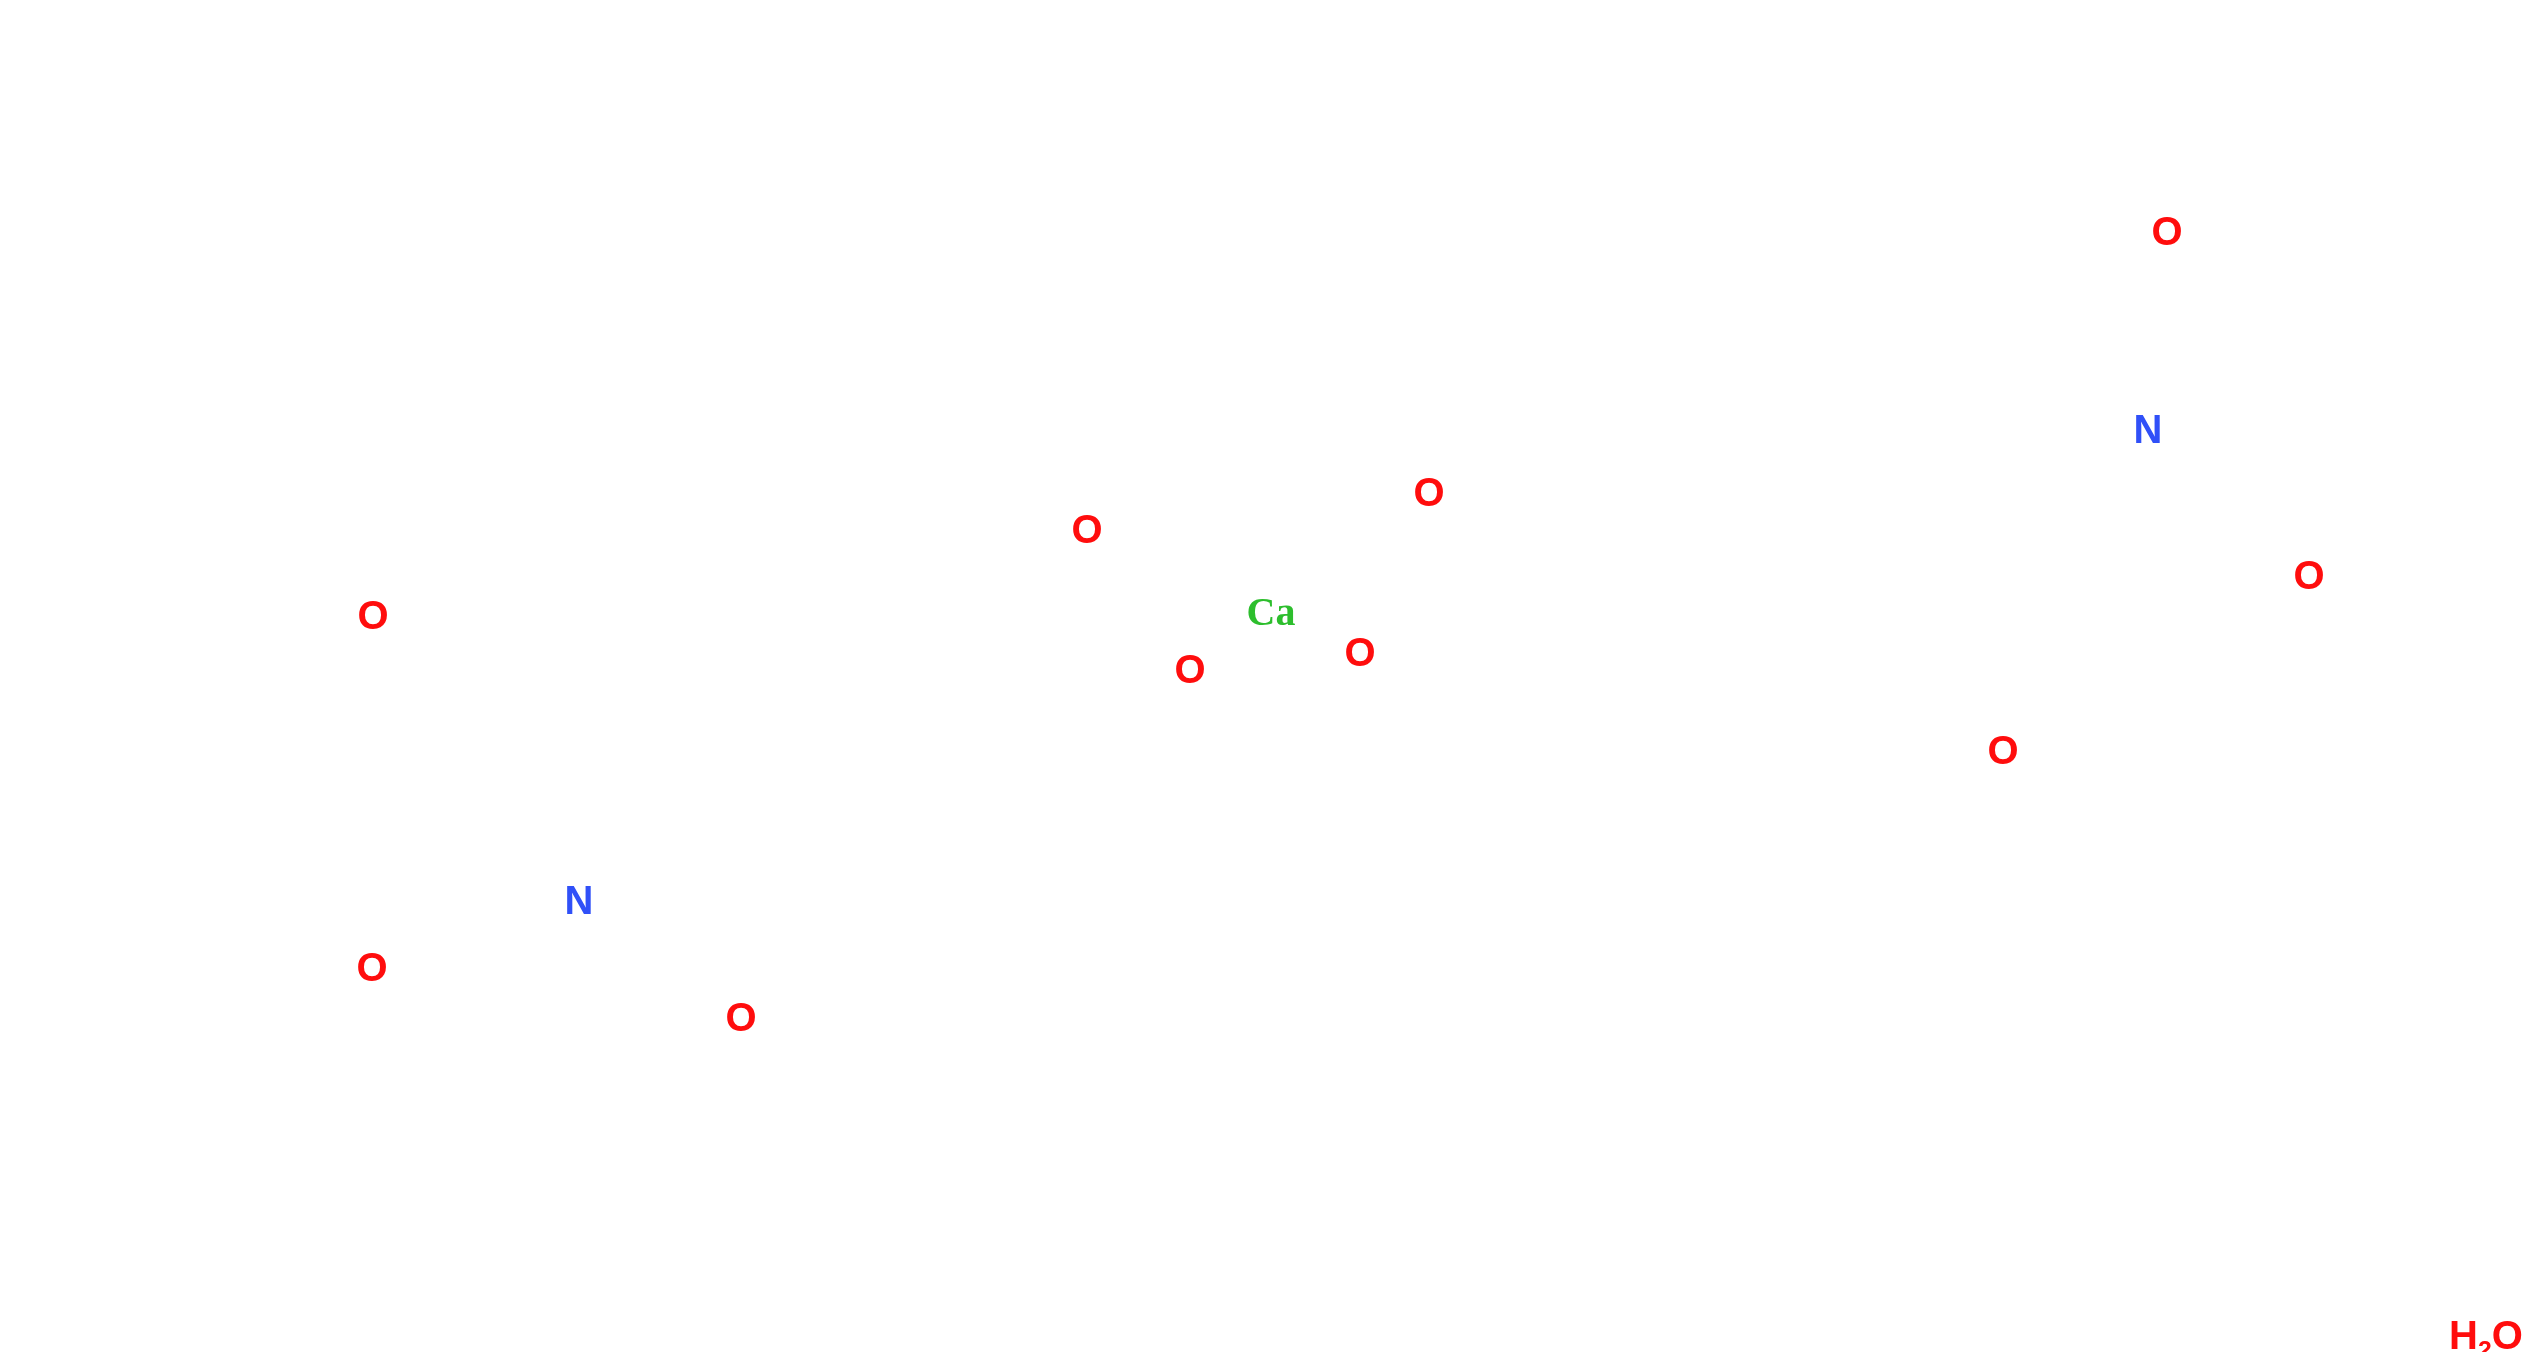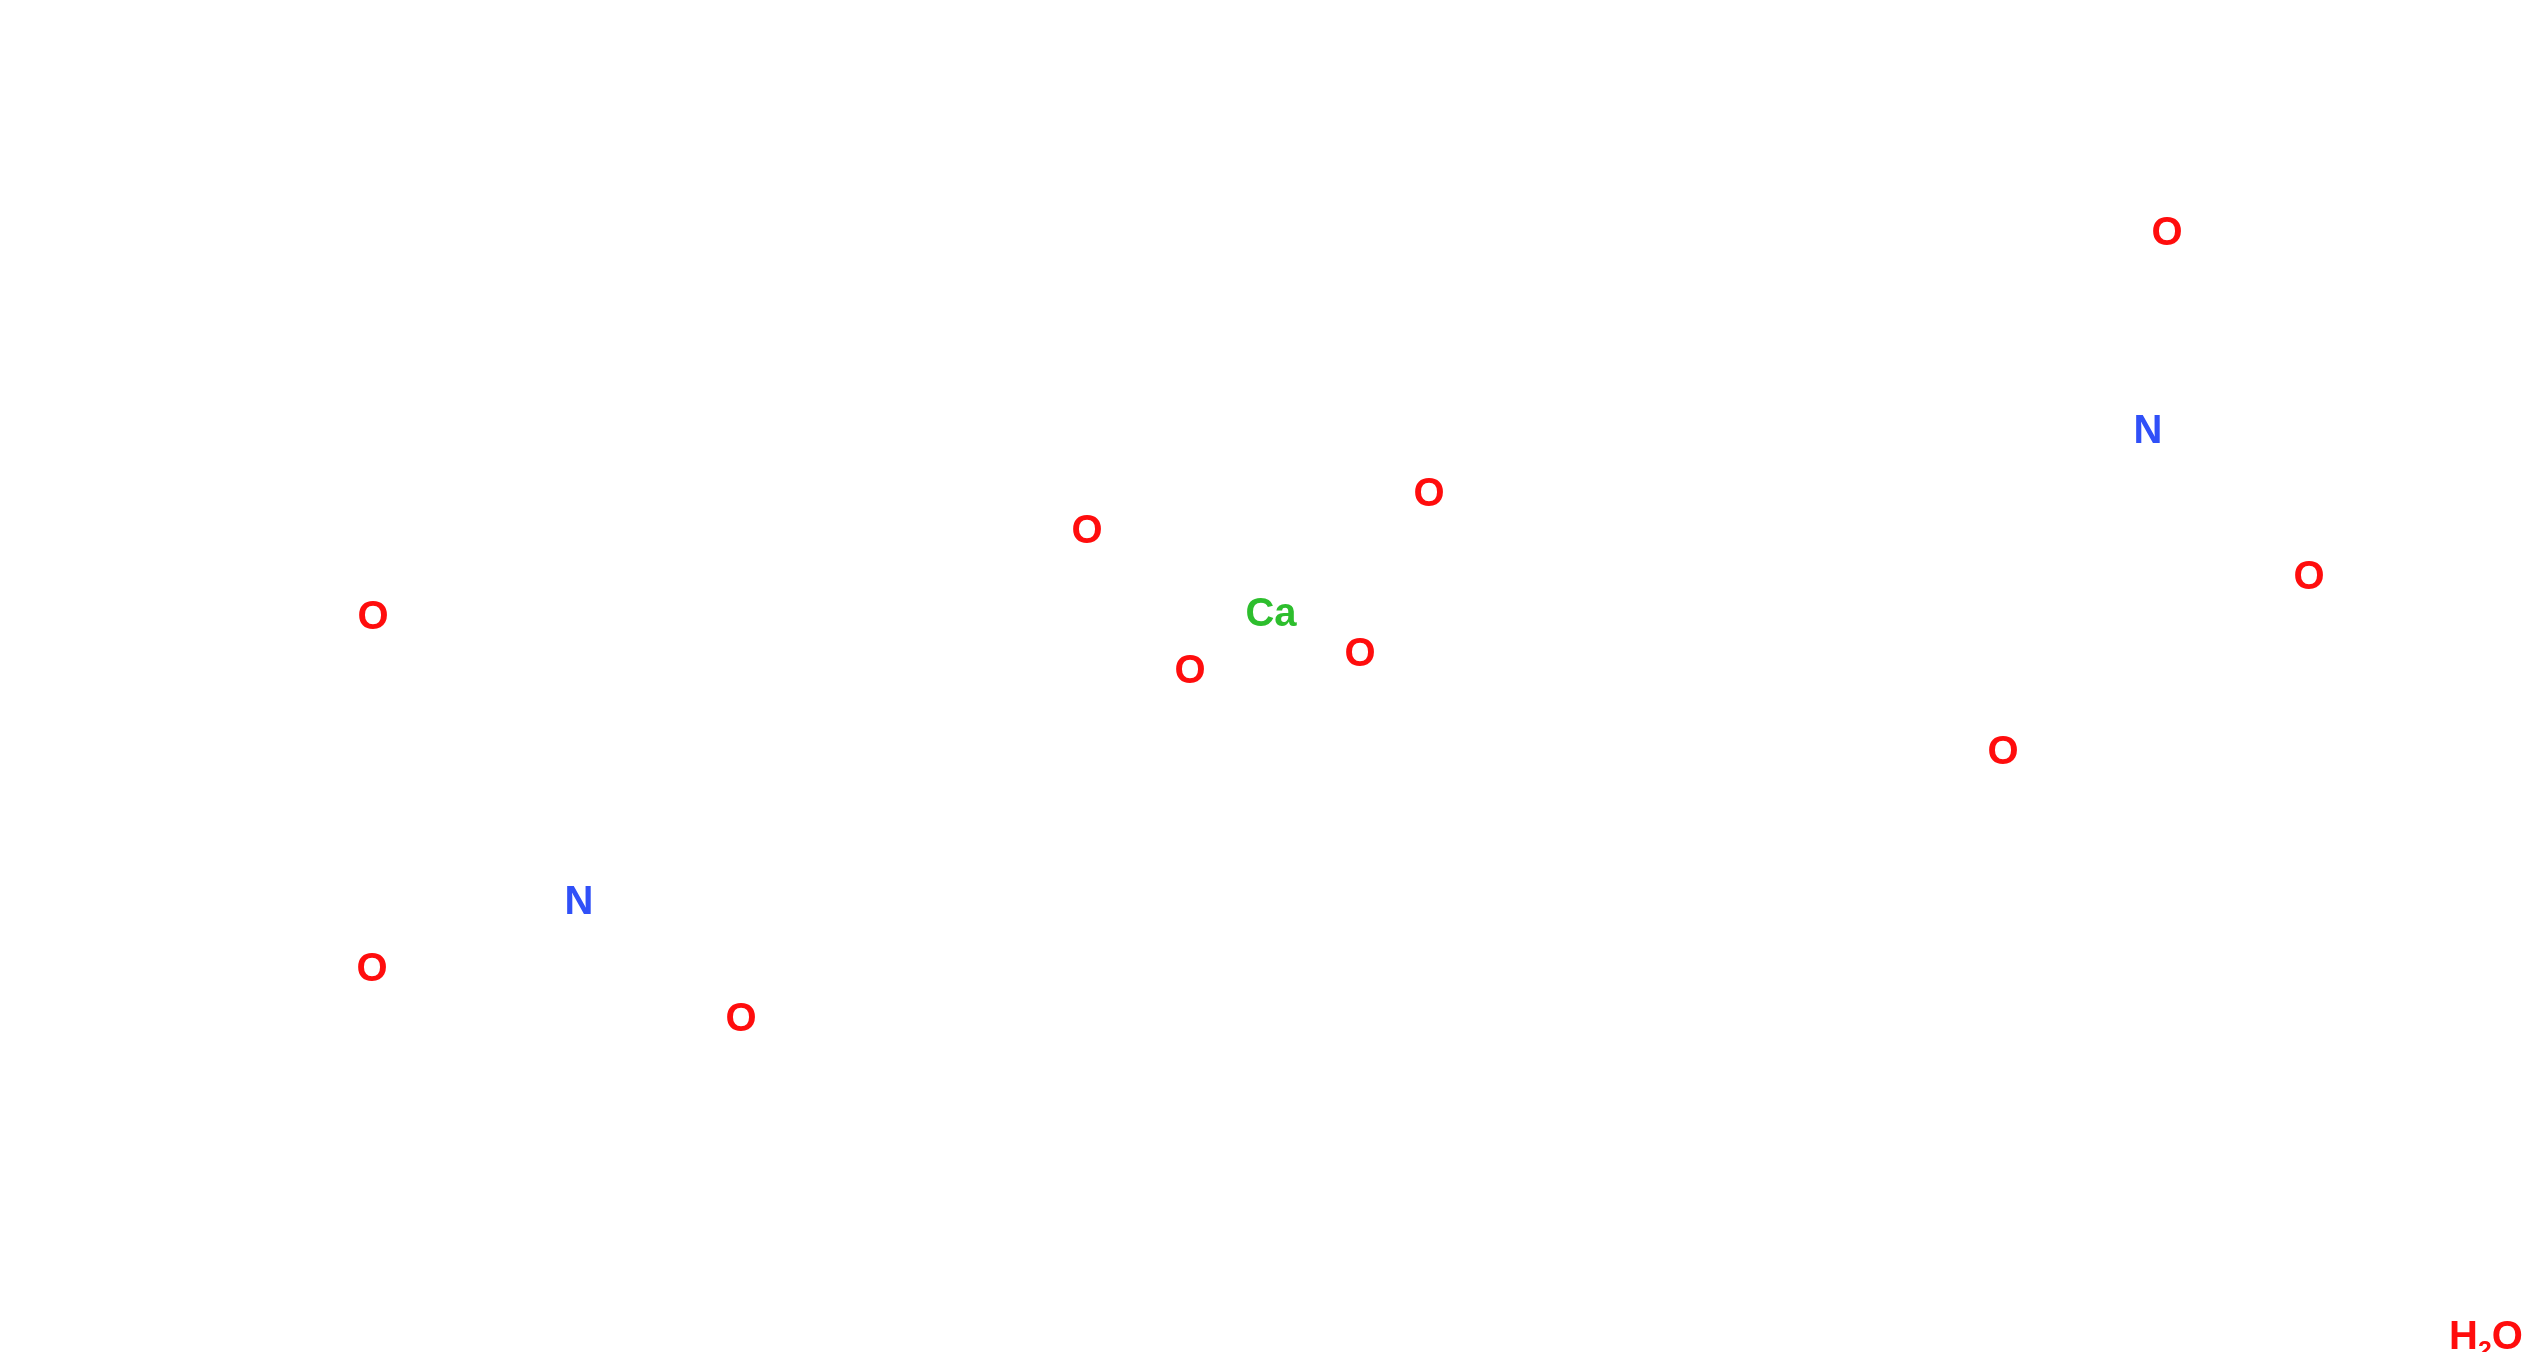--- a/index.html
+++ b/index.html
@@ -31,21 +31,21 @@
 </head>
 <body>
 
 <div id="canvas" class="canvas" style="width: 2545px; height: 1352px; background: rgb(255, 255, 255);">
     <span class="atom" style="left: 373px; top: 615px; color: rgb(255, 13, 13);">O</span>
     <span class="atom" style="left: 372px; top: 967px; color: rgb(255, 13, 13);">O</span>
     <span class="atom" style="left: 579px; top: 900px; color: rgb(48, 80, 248);">N</span>
     <span class="atom" style="left: 741px; top: 1017px; color: rgb(255, 13, 13);">O</span>
     <span class="atom" style="left: 1087px; top: 529px; color: rgb(255, 13, 13);">O</span>
     <span class="atom" style="left: 1190px; top: 669px; color: rgb(255, 13, 13);">O</span>
-    <span class="atom" style="left: 1271px; top: 612px; color: rgb(45, 190, 45);">Ca</span>
+    <span class="atom" style="left: 1271px; top: 612px; color: rgb(45, 190, 45); font-family: Liberation Serif, serif;">Ca</span>
     <span class="atom" style="left: 1360px; top: 652px; color: rgb(255, 13, 13);">O</span>
     <span class="atom" style="left: 1429px; top: 492px; color: rgb(255, 13, 13);">O</span>
     <span class="atom" style="left: 2167px; top: 231px; color: rgb(255, 13, 13);">O</span>
     <span class="atom" style="left: 2148px; top: 429px; color: rgb(48, 80, 248);">N</span>
     <span class="atom" style="left: 2309px; top: 575px; color: rgb(255, 13, 13);">O</span>
     <span class="atom" style="left: 2003px; top: 750px; color: rgb(255, 13, 13);">O</span>
     <span class="atom" style="left: 2486px; top: 1315px; color: rgb(255, 13, 13); margin-top: 20px;">H<sub>2</sub>O</span>
   </div>
 
 </body></html>

